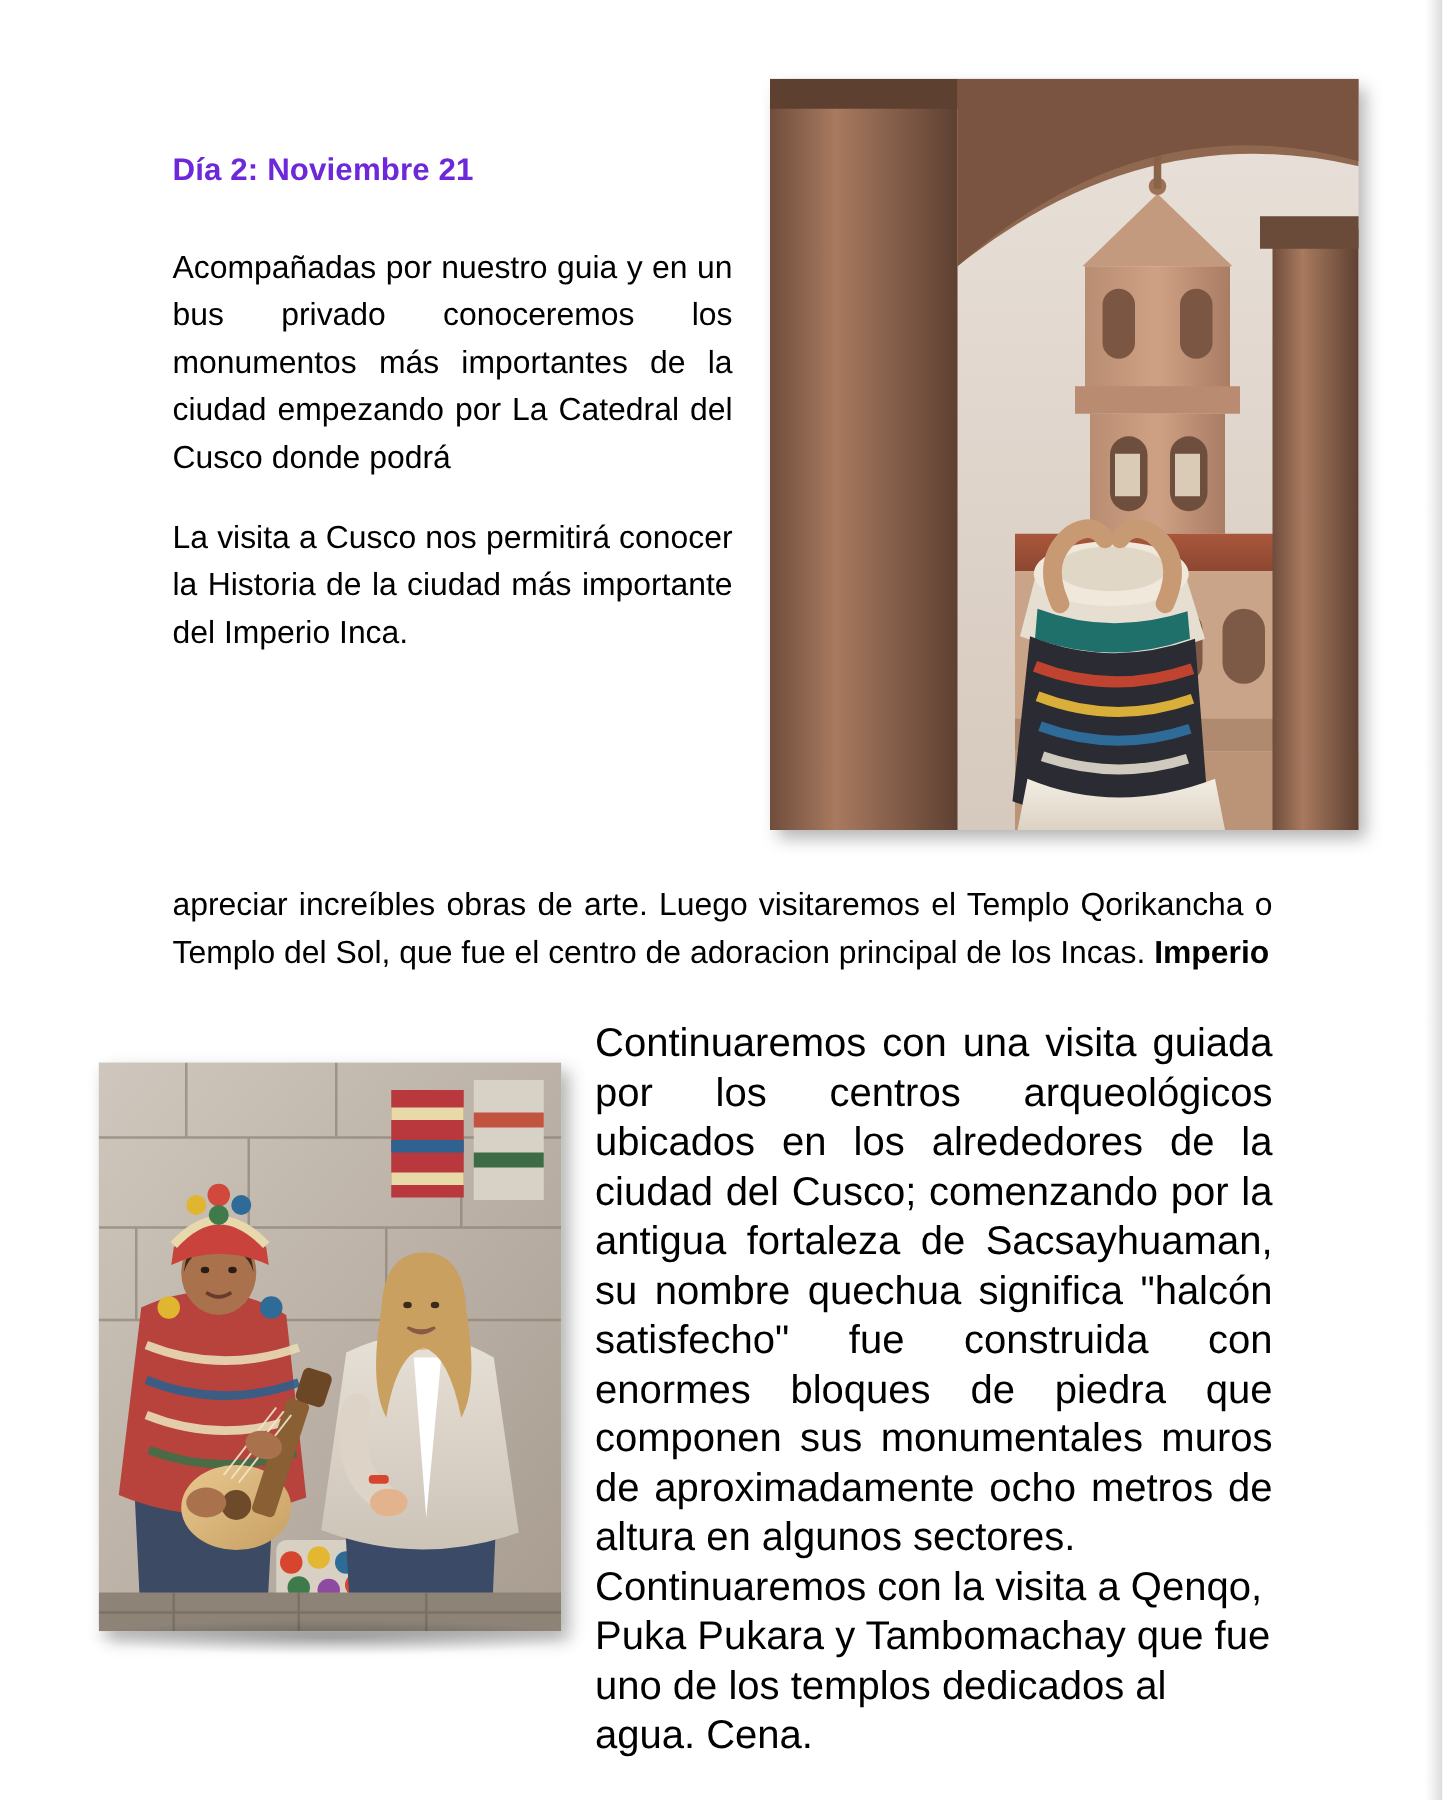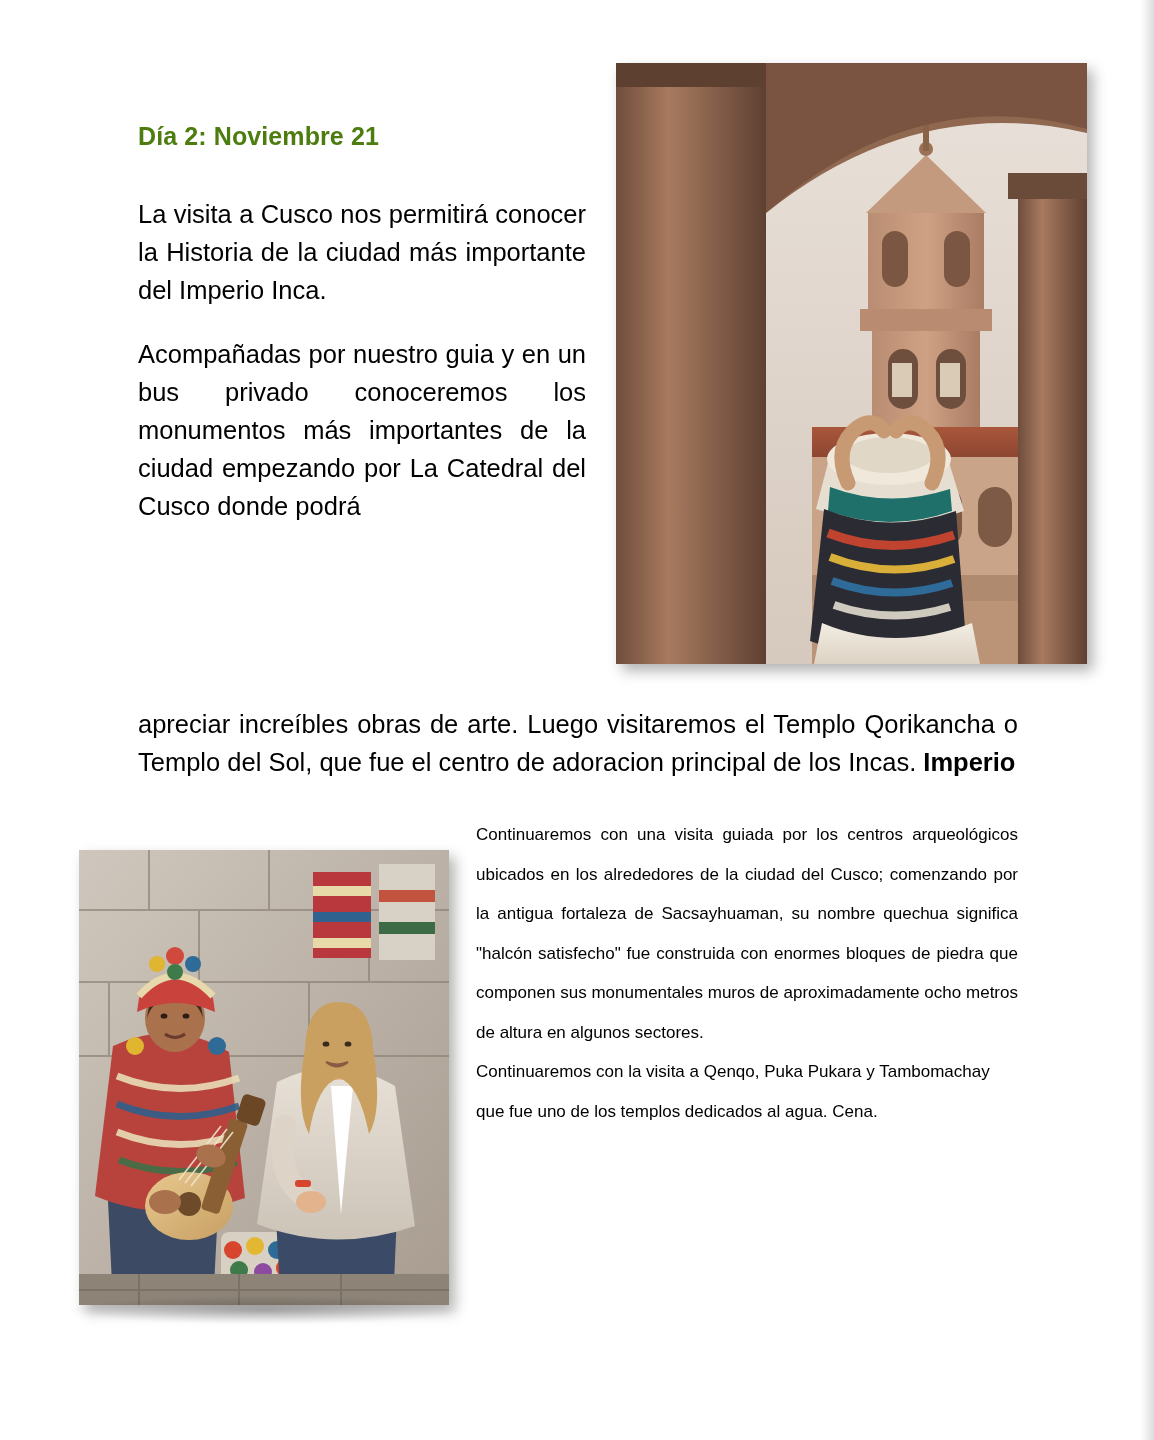--- a/index.html
+++ b/index.html
@@ -41,21 +41,21 @@
     height: 1440px;
   }
 
   
   .day-heading {
     position: absolute;
     left: 0;
     top: 122px;
     font-size: 25px;
     font-weight: bold;
-    color: #4d7c0f;
+    color: #6d28d9;
     letter-spacing: 0.1px;
   }
 
   
   .col-left {
     position: absolute;
     left: 0;
     top: 195px;
     width: 448px;
     font-size: 25.5px;
@@ -80,21 +80,21 @@
     line-height: 38px;
     text-align: justify;
   }
 
   
   .col-right {
     position: absolute;
     left: 338px;
     top: 815px;
     width: 542px;
-    font-size: 17px;
+    font-size: 32px;
     line-height: 39.5px;
   }
   .col-right p {
     margin: 0;
     text-align: justify;
   }
   .col-right p.last { text-align: left; }
 
   
   .photo {
@@ -130,22 +130,22 @@
 </head>
 <body>
 
 <div class="page">
 
   <div class="content">
 
     <div class="day-heading">Día 2: Noviembre 21</div>
 
     <div class="col-left">
+      <p>Acompañadas por nuestro guia y en un bus privado conoceremos los monumentos más importantes de la ciudad empezando por La Catedral del Cusco donde podrá</p>
       <p>La visita a Cusco nos permitirá conocer la Historia de la ciudad más importante del Imperio Inca.</p>
-      <p>Acompañadas por nuestro guia y en un bus privado conoceremos los monumentos más importantes de la ciudad empezando por La Catedral del Cusco donde podrá</p>
     </div>
 
     <div class="full-para">
       <span>apreciar increíbles obras de arte. Luego visitaremos el Templo Qorikancha o Templo del Sol, que fue el centro de adoracion principal de los Incas. </span><span class="bold">Imperio</span>
     </div>
 
     <div class="col-right">
       <p>Continuaremos con una visita guiada por los centros arqueológicos ubicados en los alrededores de la ciudad del Cusco; comenzando por la antigua fortaleza de Sacsayhuaman, su nombre quechua significa "halcón satisfecho" fue construida con enormes bloques de piedra que componen sus monumentales muros de aproximadamente ocho metros de altura en algunos sectores.</p>
       <p class="last">Continuaremos con la visita a Qenqo, Puka Pukara y Tambomachay que fue uno de los templos dedicados al agua. Cena.</p>
     </div>

